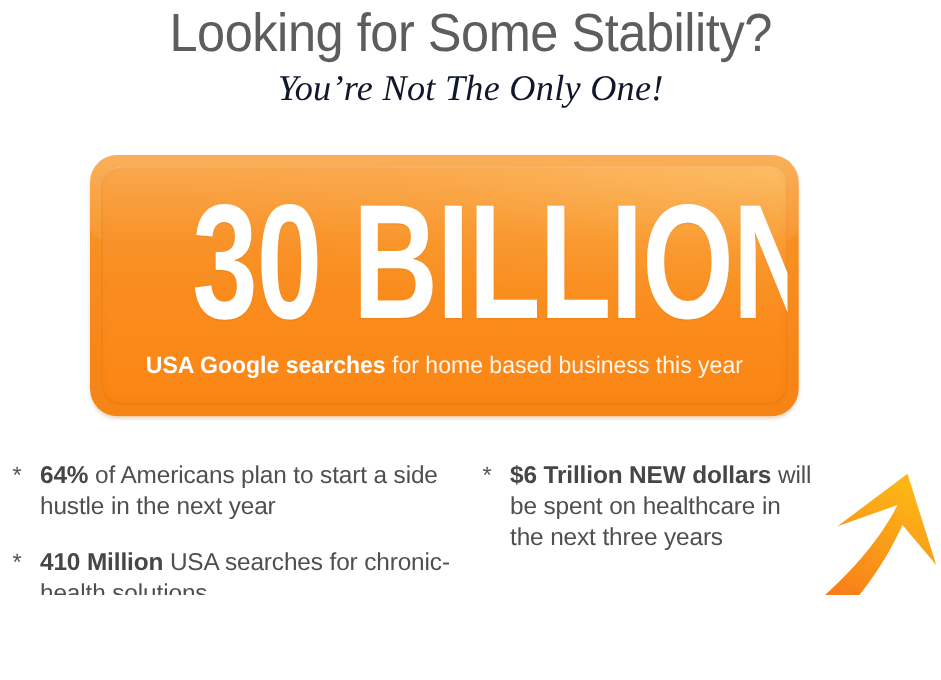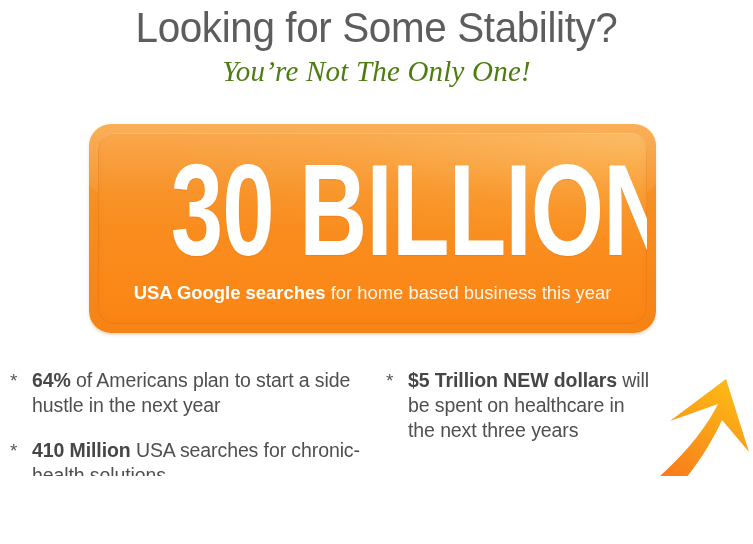--- a/index.html
+++ b/index.html
@@ -38,28 +38,28 @@
     left: 0;
     top: 54px;
     width: 753px;
     text-align: center;
     font-family: "Liberation Serif", serif;
     font-style: italic;
     font-weight: 400;
     font-size: 29px;
     line-height: 34px;
     letter-spacing: 0.2px;
-    color: #4d7c0f;
+    color: #0f172a;
     white-space: nowrap;
   }
 
   
   #badge-wrap {
     position: absolute;
-    left: 89px;
+    left: 72px;
     top: 124px;
     width: 567px;
     height: 209px;
   }
   #badge-outer {
     position: absolute;
     inset: 0;
     border-radius: 22px;
     background: linear-gradient(180deg, #f89a2b 0%, #f78e20 40%, #f8871a 72%, #f58316 100%);
     box-shadow: 0 2px 3px rgba(150, 90, 10, 0.22);
@@ -208,21 +208,21 @@
 
     <div class="bullet">
       <span class="star">*</span><b>410 Million</b><span> USA searches for chronic-health solutions</span>
     </div>
 
   </div>
 
   <div class="bullets" id="col-right">
 
     <div class="bullet">
-      <span class="star">*</span><b>$5 Trillion NEW dollars</b><span> will be spent on healthcare in the next three years</span>
+      <span class="star">*</span><b>$6 Trillion NEW dollars</b><span> will be spent on healthcare in the next three years</span>
     </div>
 
   </div>
 
   <div id="growth-arrow">
     <svg width="241" height="168" viewBox="0 0 241 168" aria-hidden="true">
       <defs>
         <linearGradient id="arrowGrad" x1="0.10" y1="1.0" x2="0.88" y2="0.04">
           <stop offset="0%" stop-color="#ef4a1b"></stop>
           <stop offset="28%" stop-color="#f4621b"></stop>

